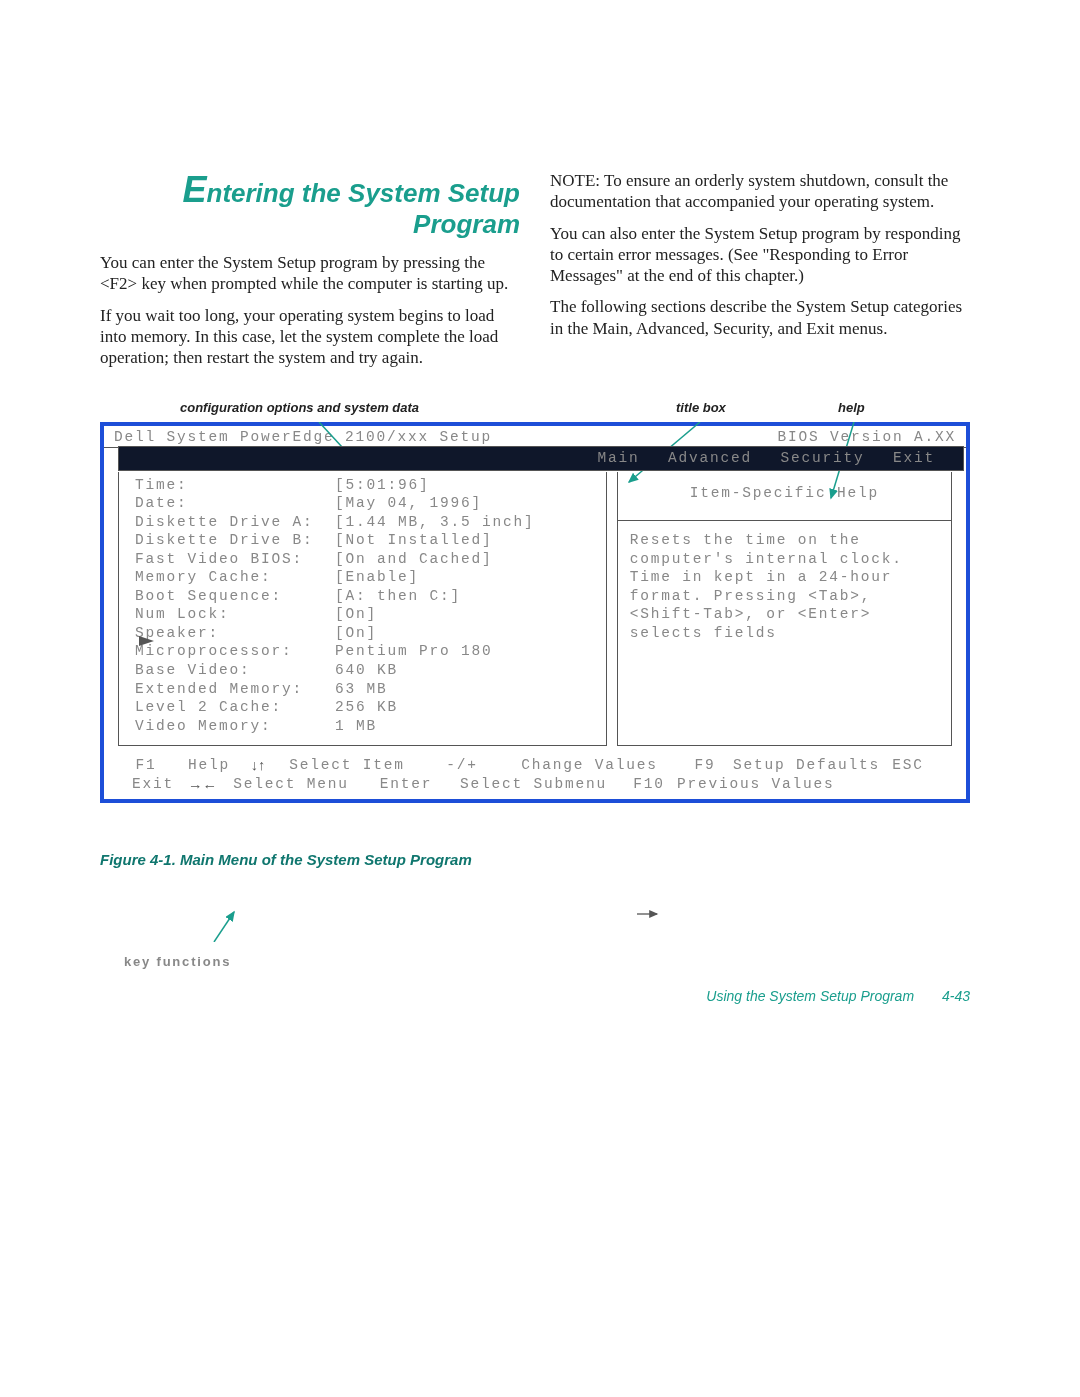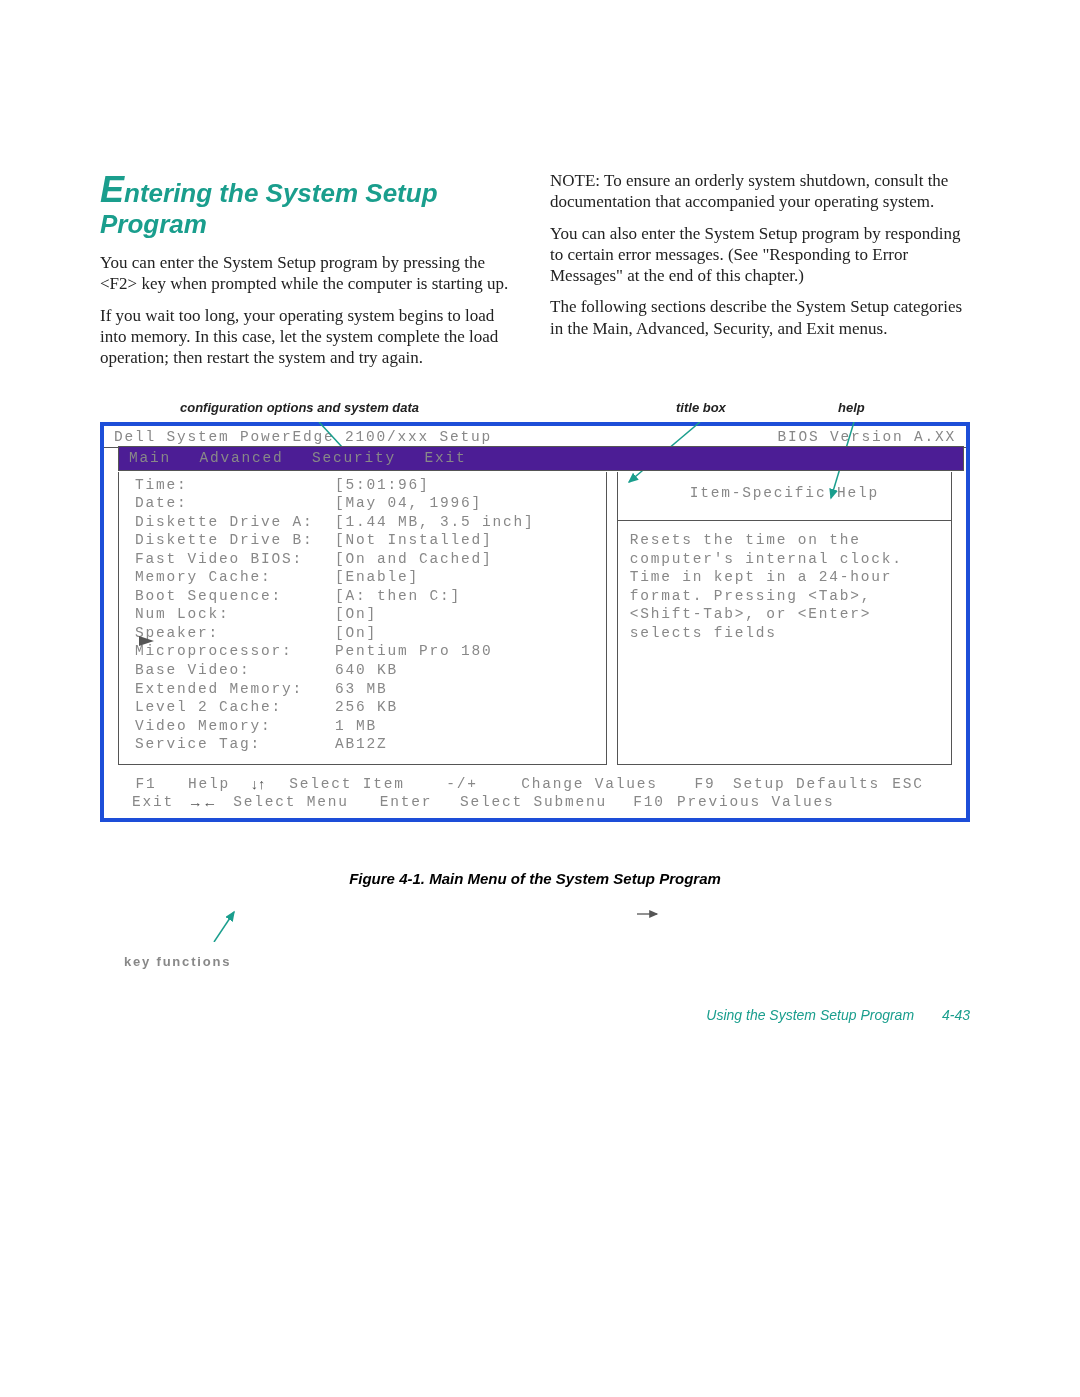--- a/index.html
+++ b/index.html
@@ -24,20 +24,21 @@
     line-height: 1.25;
   }
   h2 {
     font-family: Arial, Helvetica, sans-serif;
     color: #1a9e8d;
     font-weight: bold;
     font-style: italic;
     font-size: 26px;
     margin: 0 0 14px 0;
     line-height: 1.1;
+    text-align: right;
   }
   h2 .dropcap {
     font-size: 36px;
     font-style: italic;
   }
   p { margin: 0 0 10px 0; }
 
   .annot-row {
     position: relative;
     height: 22px;
@@ -67,21 +68,22 @@
     justify-content: space-between;
     padding: 2px 10px 0 10px;
     border-bottom: 1px solid #555;
   }
   .menubar {
     border: 1px solid #555;
     margin: -1px 2px 0 14px;
     padding: 2px 10px;
     position: relative;
     top: -1px;
-    background: #4c1d95;
+    background: #0f172a;
+    text-align: right;
   }
   .menubar span { margin-right: 18px; }
 
   .panels {
     display: flex;
     padding: 0 14px 6px 14px;
     gap: 10px;
     justify-content: center;
   }
   .main-panel {
@@ -119,26 +121,25 @@
   }
   .arrow-glyph {
     font-family: Arial, sans-serif;
     letter-spacing: 0;
     color: #555;
   }
 
   .arrow-svg { position: absolute; }
   .figcap {
     font-family: Arial, Helvetica, sans-serif;
-    color: #000000;
+    color: #0f766e;
     font-weight: bold;
     font-style: italic;
     font-size: 15px;
     margin-top: 30px;
-    text-align: center;
   }
   .footer {
     font-family: Arial, Helvetica, sans-serif;
     color: #1a9e8d;
     font-style: italic;
     font-size: 14px;
     text-align: right;
     margin-top: 120px;
   }
   .footer .pn { margin-left: 24px; }
@@ -261,24 +262,20 @@
               <div class="fval">63 MB</div>
             </div>
             <div class="field">
               <div class="flabel">Level 2 Cache:</div>
               <div class="fval">256 KB</div>
             </div>
             <div class="field">
               <div class="flabel">Video Memory:</div>
               <div class="fval">1 MB</div>
             </div>
-            <div class="field">
-              <div class="flabel">Service Tag:</div>
-              <div class="fval">AB12Z</div>
-            </div>
           </div>
       </div>
       <div class="help-panel">
         <div class="help-title">Item-Specific Help</div>
         <div>Resets the time on the computer's internal clock. Time in kept in a 24-hour format. Pressing &lt;Tab&gt;, &lt;Shift-Tab&gt;, or &lt;Enter&gt; selects fields</div>
       </div>
     </div>
 
     <div class="keyrow">
       <span class="cell" style="width:56px">F1</span>

